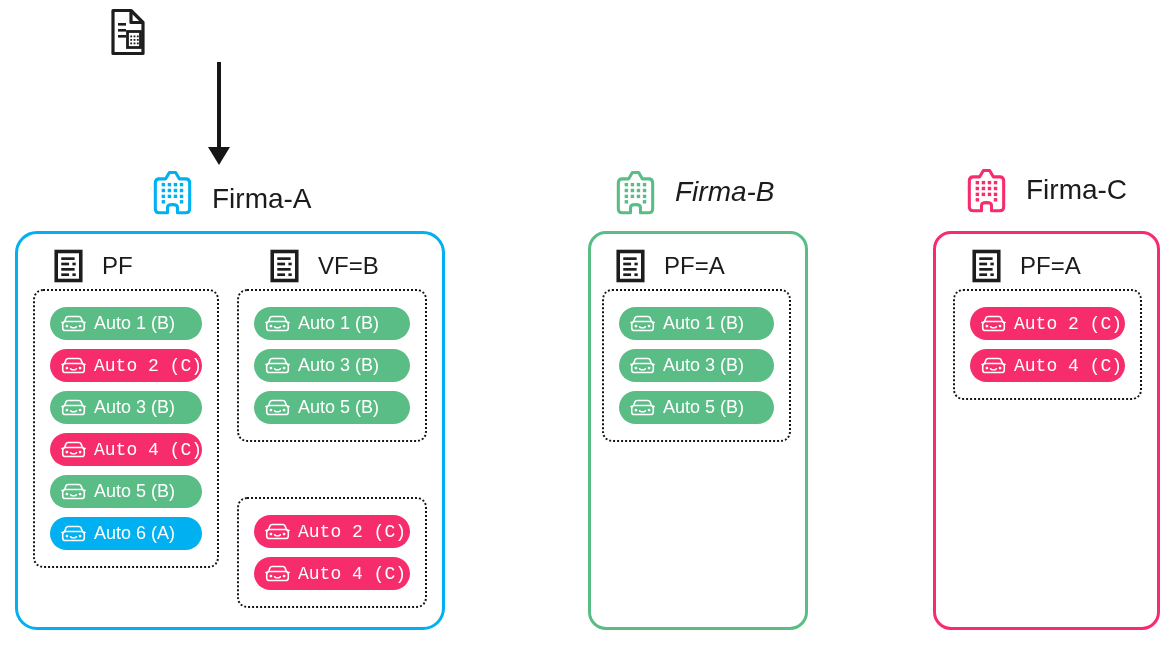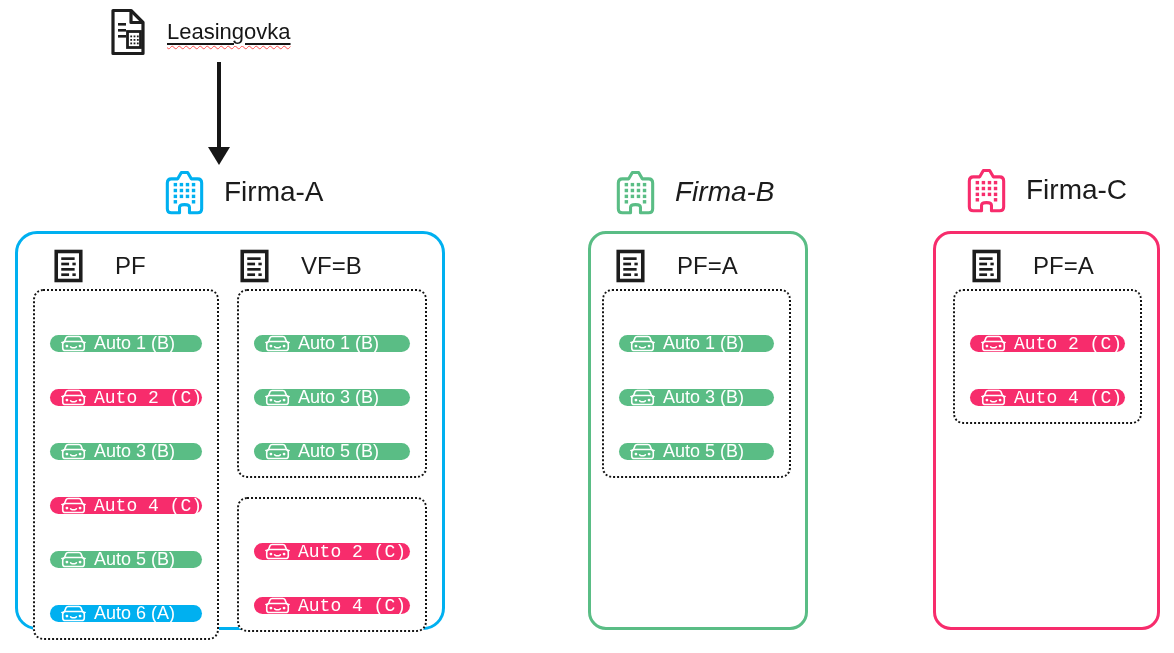--- a/index.html
+++ b/index.html
@@ -43,67 +43,67 @@
     width: 0; height: 0;
     border-left: 11px solid transparent;
     border-right: 11px solid transparent;
     border-top: 18px solid #161616;
   }
 
   
   .firm-header { position: absolute; display: flex; align-items: center; gap: 17px; }
   .firm-header .bld { width: 45px; height: 47px; }
   .firm-name { font-size: 28px; color: #1b1b1b; }
-  .fh-a { left: 162px; top: 168px; }
+  .fh-a { left: 150px; top: 168px; align-items: flex-end; }
   .fh-b { left: 613px; top: 168px; font-style: italic; }
   .fh-c { left: 964px; top: 166px; }
 
   .c-cyan  { color: var(--cyan); }
   .c-green { color: var(--green); }
   .c-pink  { color: var(--pink); }
 
   
   .firm-box {
     position: absolute; top: 231px; height: 399px;
     border: 3px solid; border-radius: 22px; background: #fff;
   }
   .box-a { left: 15px;  width: 430px; border-color: var(--cyan);  border-width: 3.5px; }
   .box-b { left: 588px; width: 220px; border-color: var(--green); border-radius: 18px; }
   .box-c { left: 933px; width: 227px; border-color: var(--pink);  border-radius: 18px; }
 
   
-  .section-header { position: absolute; display: flex; align-items: center; gap: 32px; }
+  .section-header { position: absolute; display: flex; align-items: center; gap: 19px; }
   .section-header .doc { width: 29px; height: 34px; }
   .section-label { font-size: 24px; color: #1b1b1b; }
   .sh-a-pf  { left: 54px;  top: 249px; }
-  .sh-a-vfb { left: 240px; top: 249px; }
+  .sh-a-vfb { left: 270px; top: 249px; }
   .sh-a-vfc { left: 256px; top: 458px; }
   .sh-b-pfa { left: 616px; top: 249px; }
   .sh-c-pfa { left: 972px; top: 249px; }
 
   
   .dotted-box {
     position: absolute;
     border: 2.6px dotted #141414; border-radius: 10px;
     padding: 16px 15px;
     display: flex; flex-direction: column; gap: 9px;
     background: #fff;
   }
   .db-a-pf  { left: 33px;  top: 289px; width: 186px; }
   .db-a-vfb { left: 237px; top: 289px; width: 190px; }
   .db-a-vfc { left: 237px; top: 497px; width: 190px; }
   .db-b-pfa { left: 602px; top: 289px; width: 189px; }
   .db-c-pfa { left: 953px; top: 289px; width: 189px; }
 
   
   .pill {
-    height: 17px; border-radius: 17px;
+    height: 33px; border-radius: 17px;
     display: flex; align-items: center; gap: 8px;
     padding: 0 10px 0 11px;
-    color: #fff; font-size: 18px; white-space: nowrap; margin-top: 28px;
+    color: #fff; font-size: 18px; white-space: nowrap;
   }
   .pill svg { width: 25px; height: 19px; flex: none; }
   .pill-green { background: var(--green); }
   .pill-pink  { background: var(--pink); font-family: Liberation Mono, monospace; }
   .pill-cyan  { background: var(--cyan); }
 
   .defs-hidden { position: absolute; width: 0; height: 0; overflow: hidden; }
 </style>
 </head>
 <body>
@@ -173,21 +173,20 @@
     </symbol>
   </defs>
 </svg>
 
 <div class="canvas">
 
   <div class="lease-header">
     <svg class="lease-icon">
         <use href="#icon-invoice"></use>
       </svg>
-    <span class="lease-label"><span class="squiggle">Leasingovka</span></span>
   </div>
 
   <div class="arrow-line"></div>
   <div class="arrow-head"></div>
 
   <div class="firm-header fh-a">
     <svg class="bld c-cyan">
         <use href="#icon-building"></use>
       </svg>
     <span class="firm-name">Firma-A</span>

